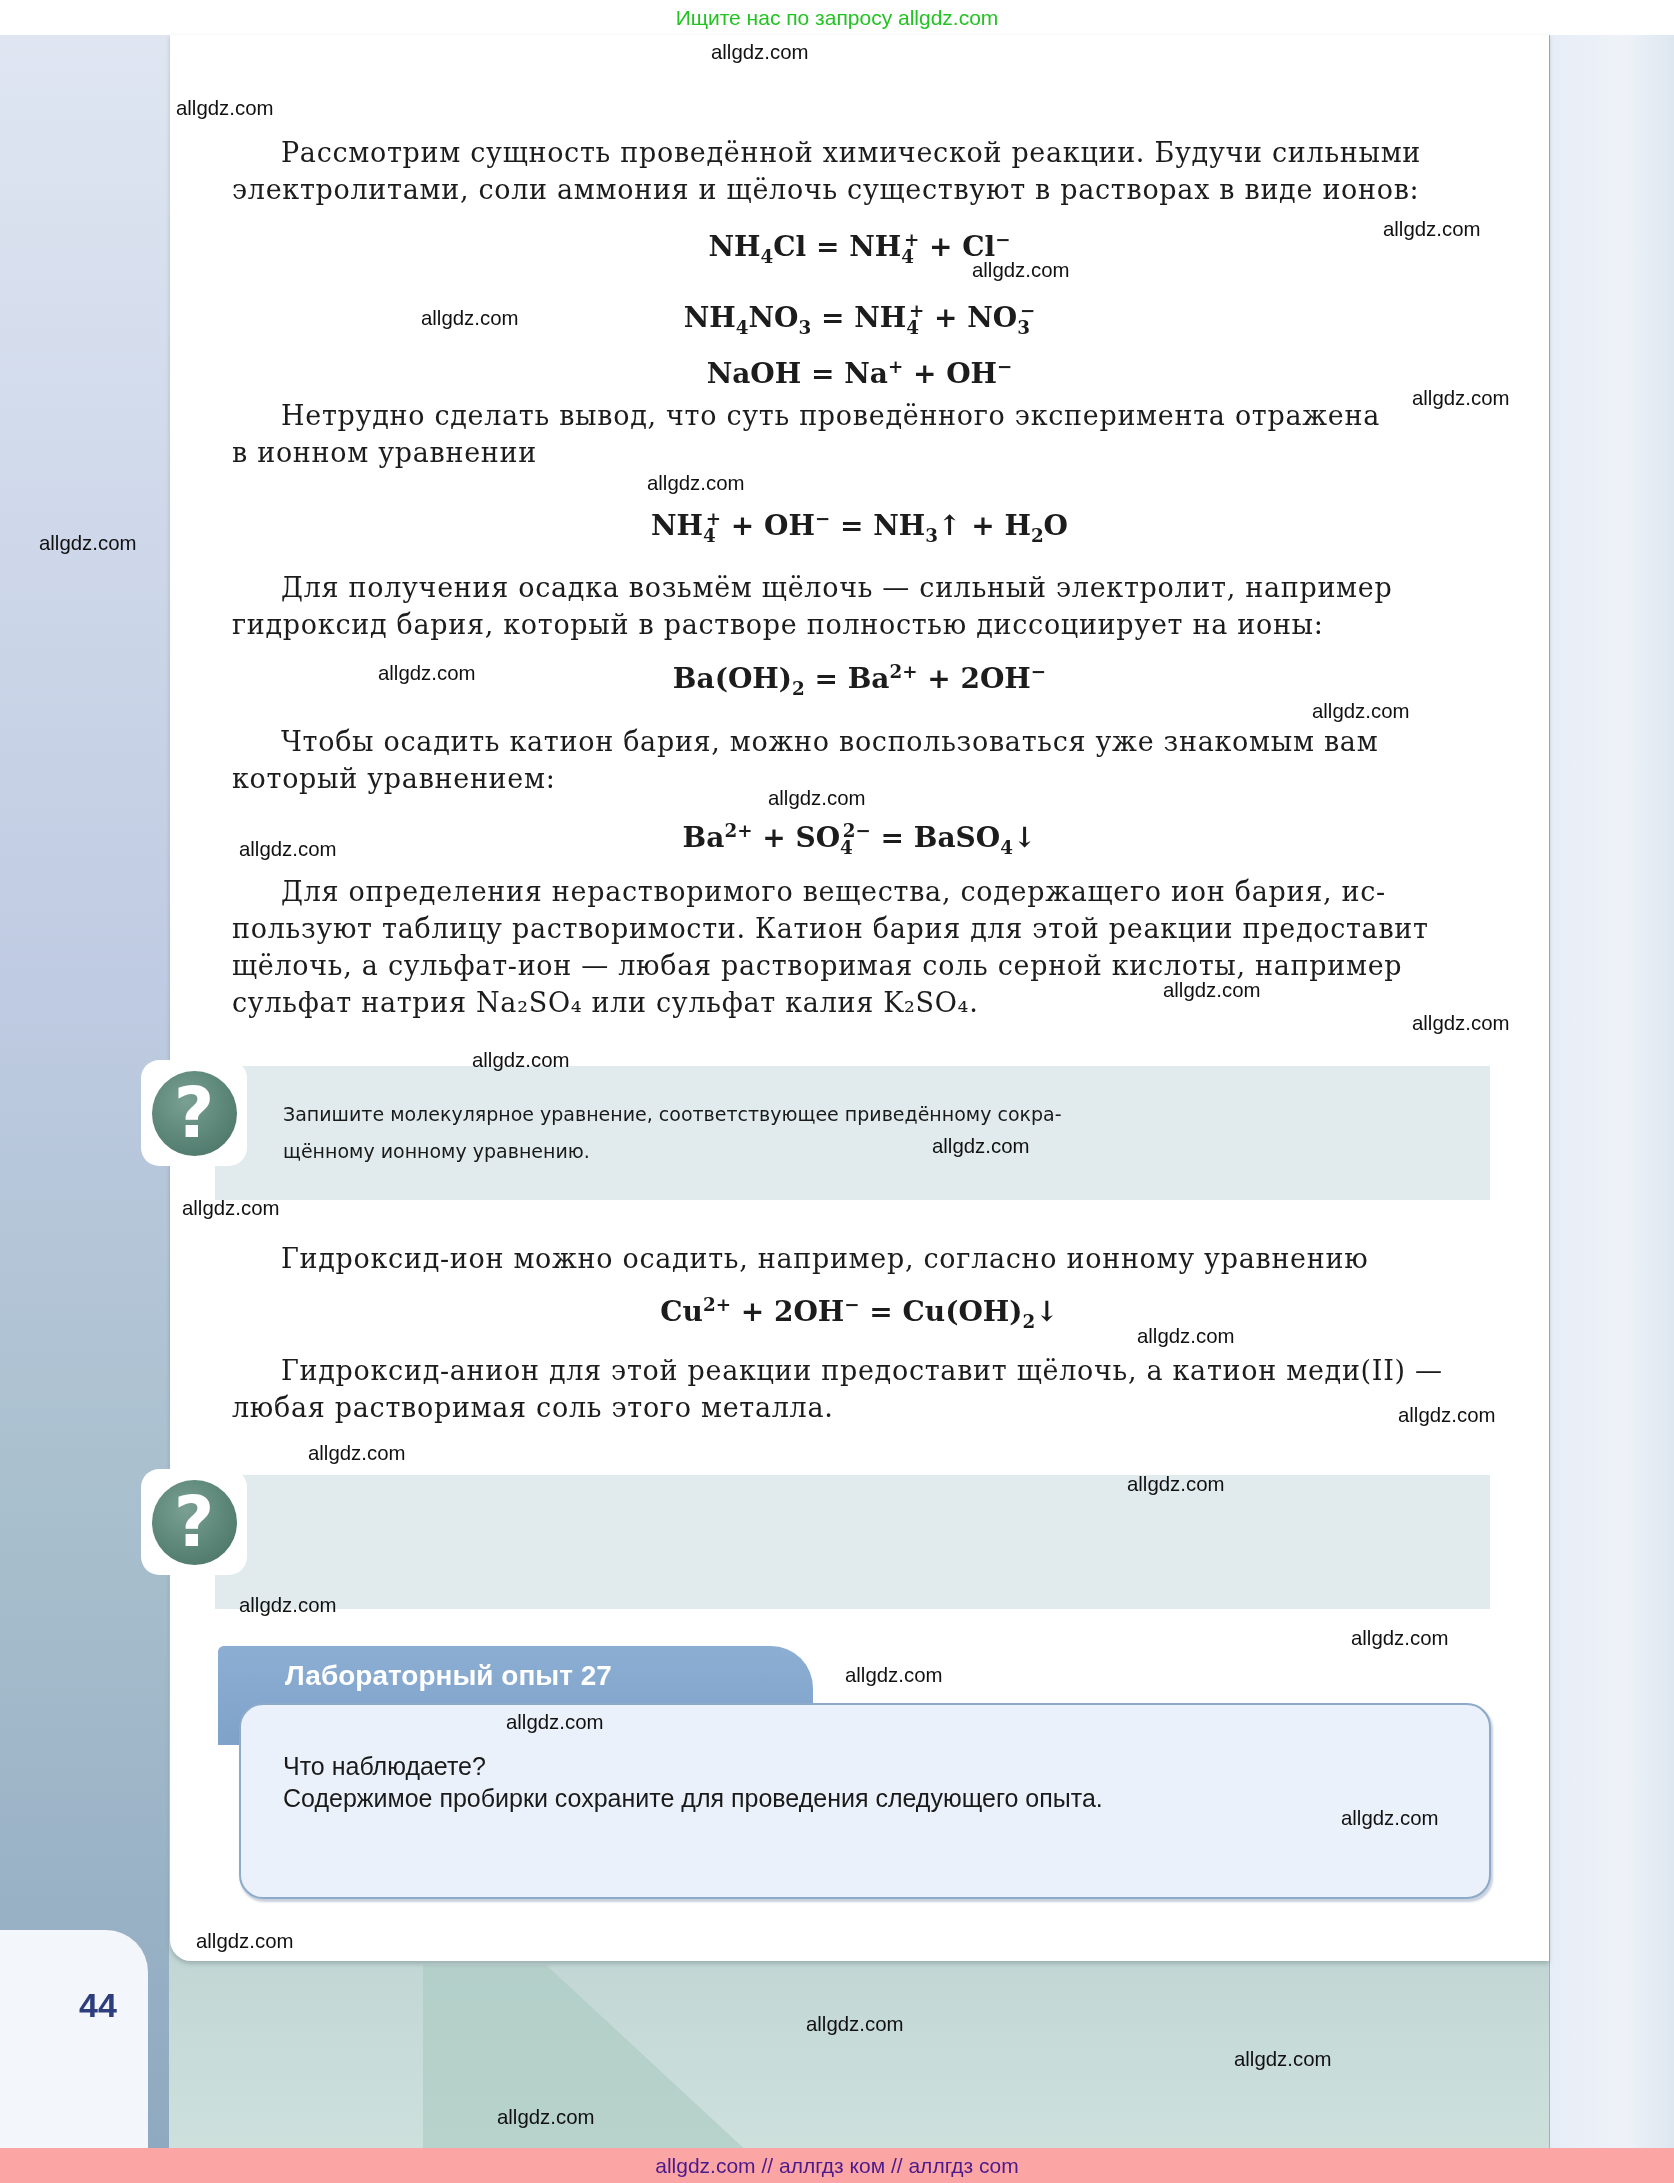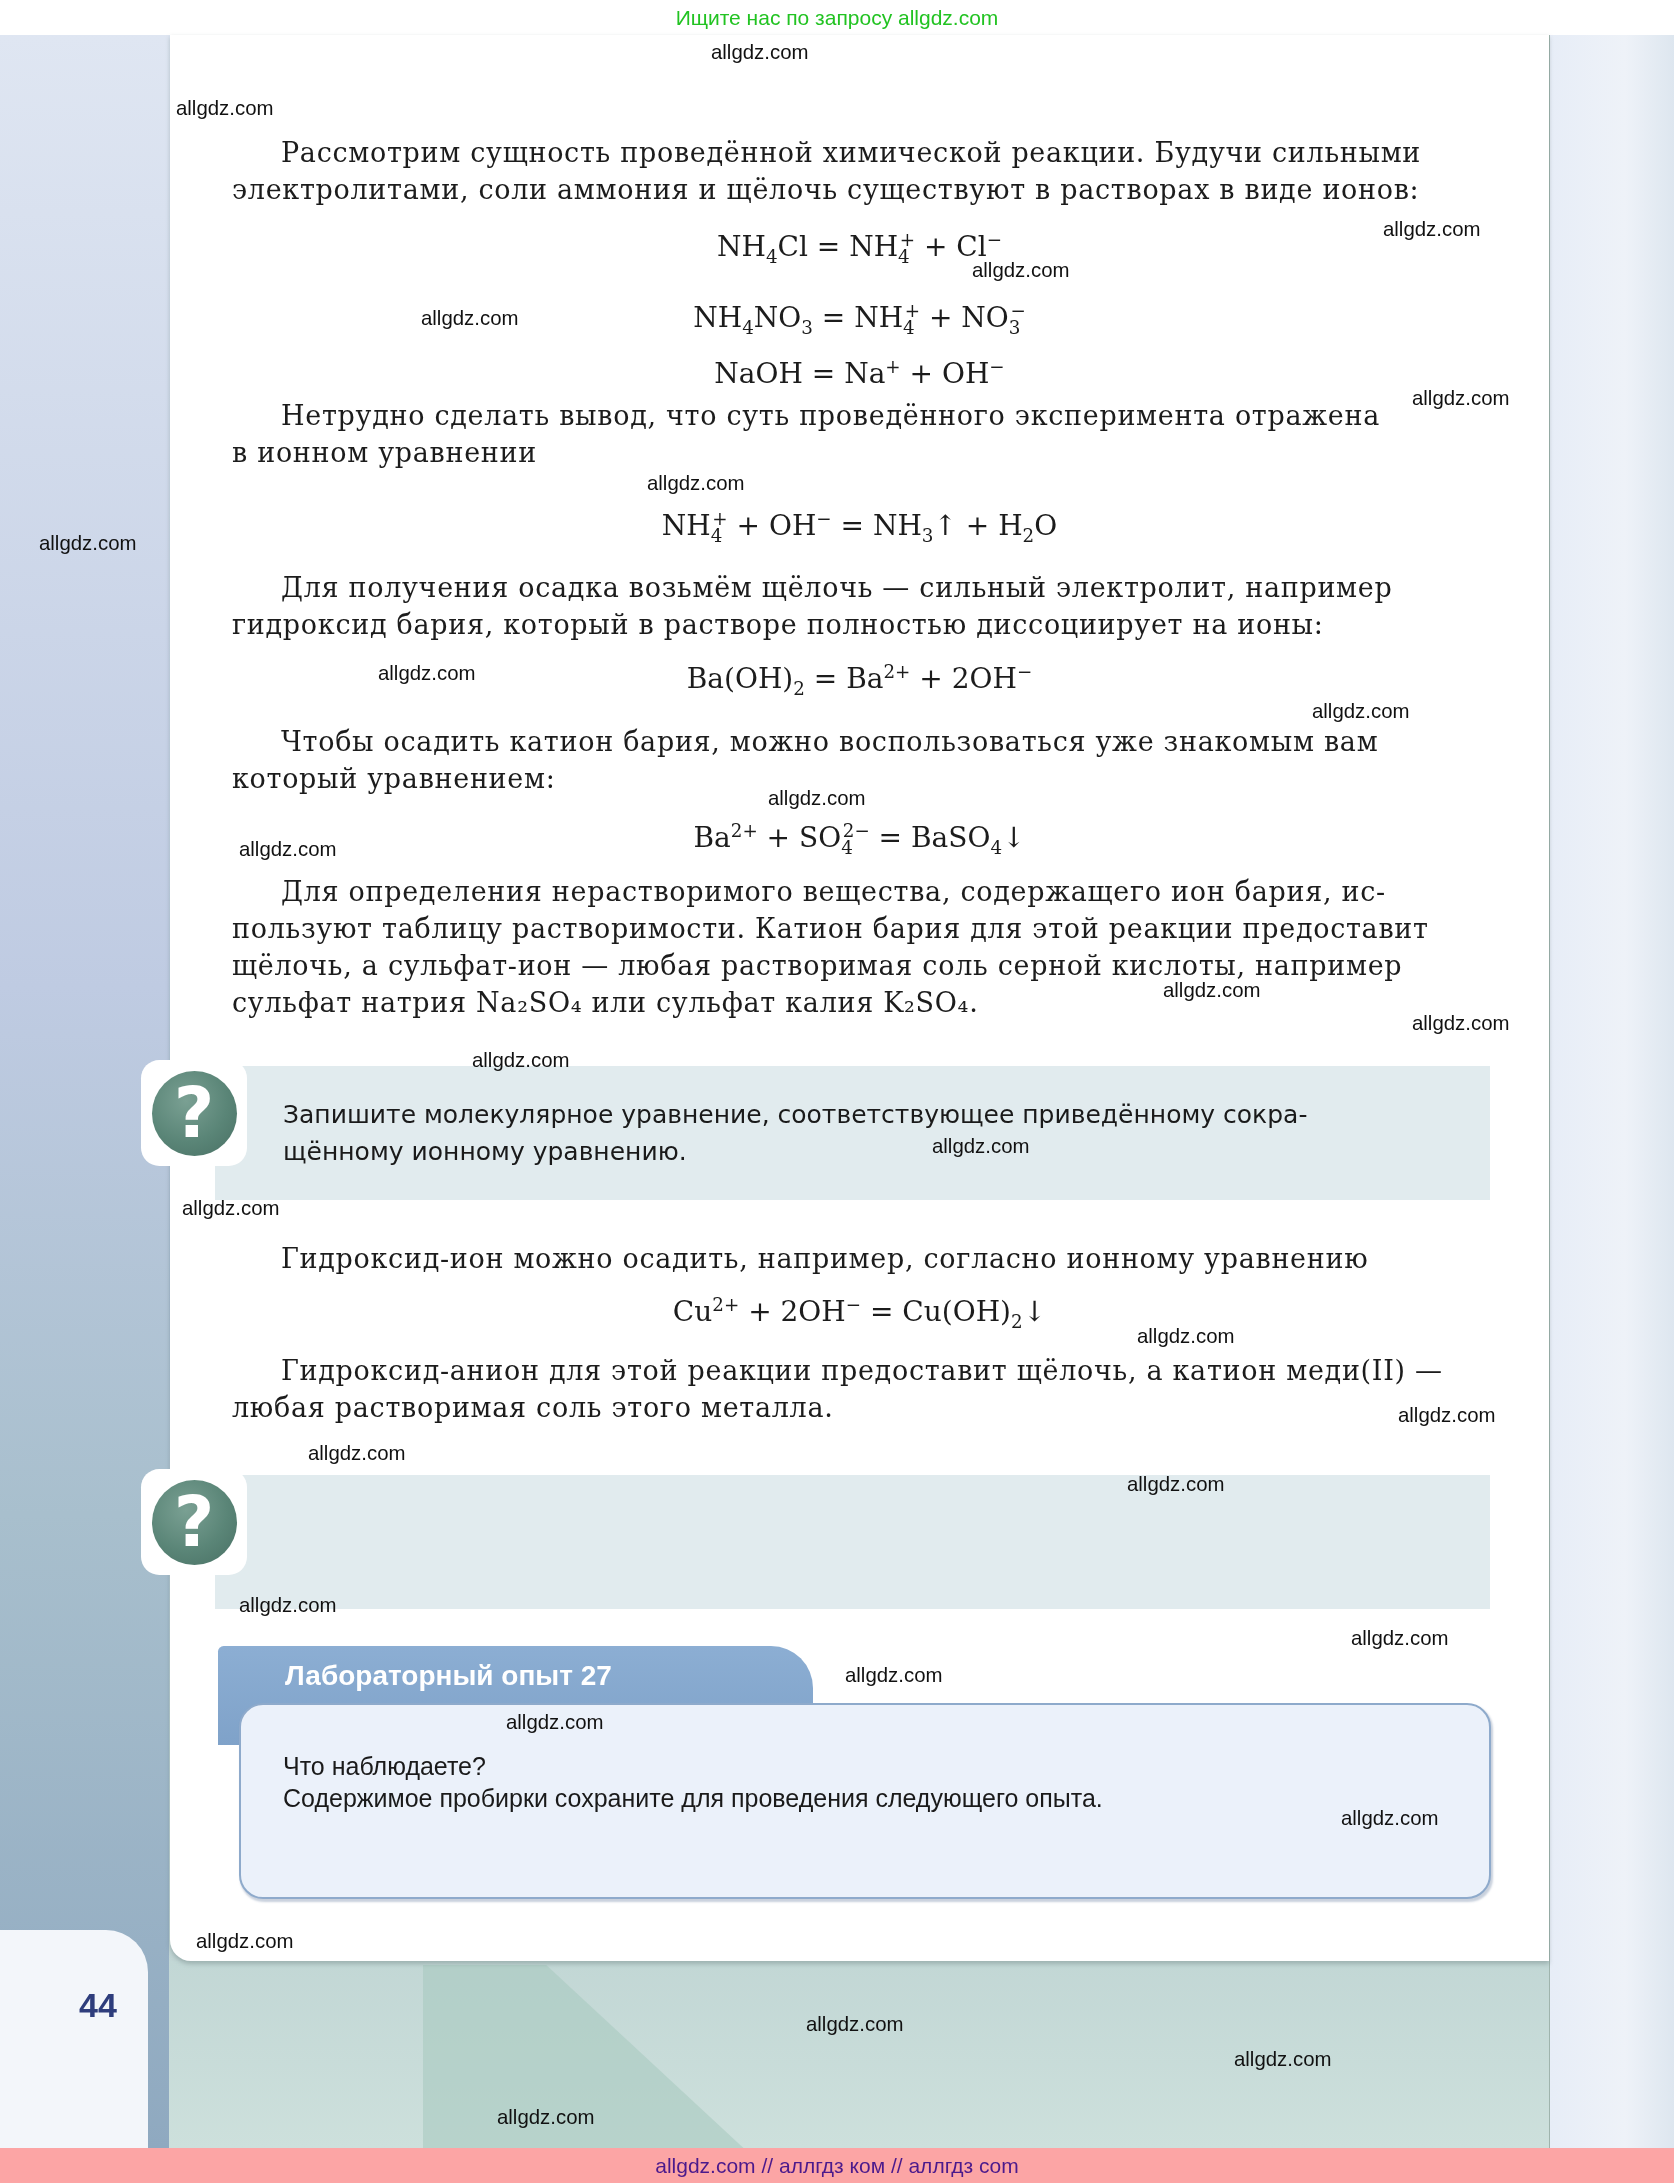--- a/index.html
+++ b/index.html
@@ -60,42 +60,42 @@
   }
   .p {
     position: absolute; left: 232px; width: 1255px;
     font-size: 27px; line-height: 37px; color: #1c1c1c;
     text-align: justify; text-align-last: left;
     letter-spacing: 0.7px;
   }
   .p .ind { display: inline-block; width: 49px; }
   .eq {
     position: absolute; left: 232px; width: 1255px; text-align: center;
-    font-size: 28px; line-height: 35px; color: #1c1c1c;
+    font-size: 28px; line-height: 35px; color: #1c1c1c; font-weight: bold;
   }
   .eq sub, .p sub { font-size: 18.3px; vertical-align: -7px; line-height: 0; }
   .eq sup { font-size: 18.3px; vertical-align: 10px; line-height: 0; }
   .q-box {
     position: absolute; left: 215px; width: 1275px;
     background: #e1ebee;
   }
   .q-icon {
     position: absolute; left: -74px; top: -5.6px; width: 106px; height: 106px;
     background: #ffffff; border-radius: 18.3px;
     display: flex; align-items: center; justify-content: center;
   }
   .q-icon .circle {
     width: 85px; height: 85px; border-radius: 50%;
     background: radial-gradient(circle at 40% 35%, #7aa093 0%, #5a8577 55%, #486f63 100%);
     color: #ffffff; font-family: "DejaVu Sans", sans-serif; font-weight: bold;
     font-size: 70px; line-height: 85px; text-align: center;
   }
   .q-text {
     position: absolute; left: 68px; right: 42px; top: 30px;
-    font-family: "DejaVu Sans", sans-serif; font-size: 25px; line-height: 37px;
+    font-family: "DejaVu Sans", sans-serif; font-size: 19px; line-height: 37px;
     color: #1a1a1a; text-align: justify; text-align-last: left;
   }
   .lab-header {
     position: absolute; left: 218px; top: 1646px; width: 595px; height: 99px;
     background: linear-gradient(180deg, #8caed3 0%, #7fa2c9 100%);
     border-top-right-radius: 42px; border-top-left-radius: 5.6px;
   }
   .lab-header-title {
     position: absolute; left: 67px; top: 14px;
     font-family: "Liberation Sans", sans-serif; font-weight: bold; font-size: 28px;

